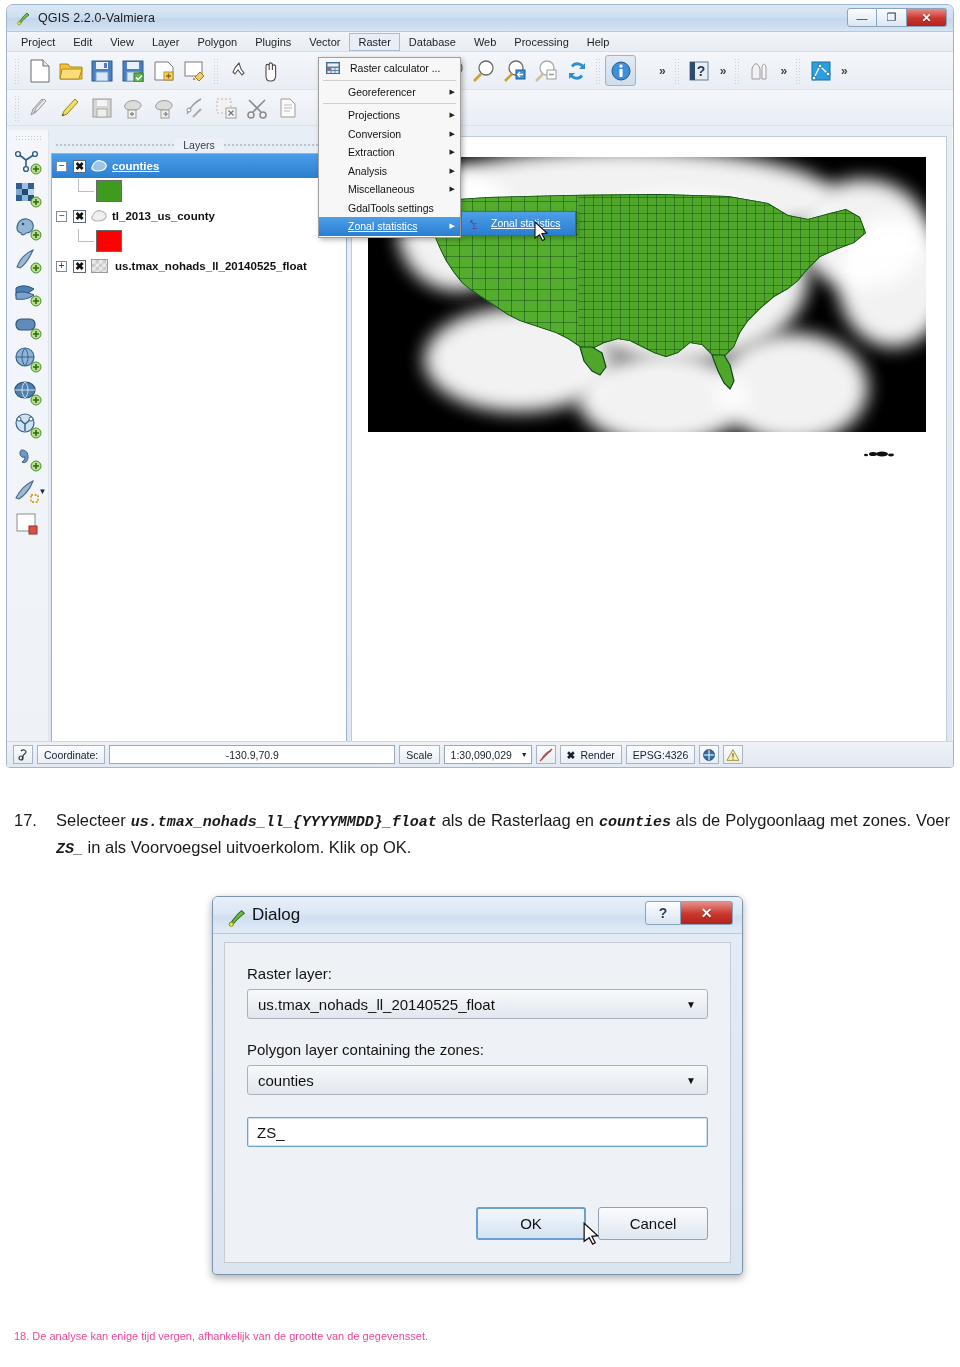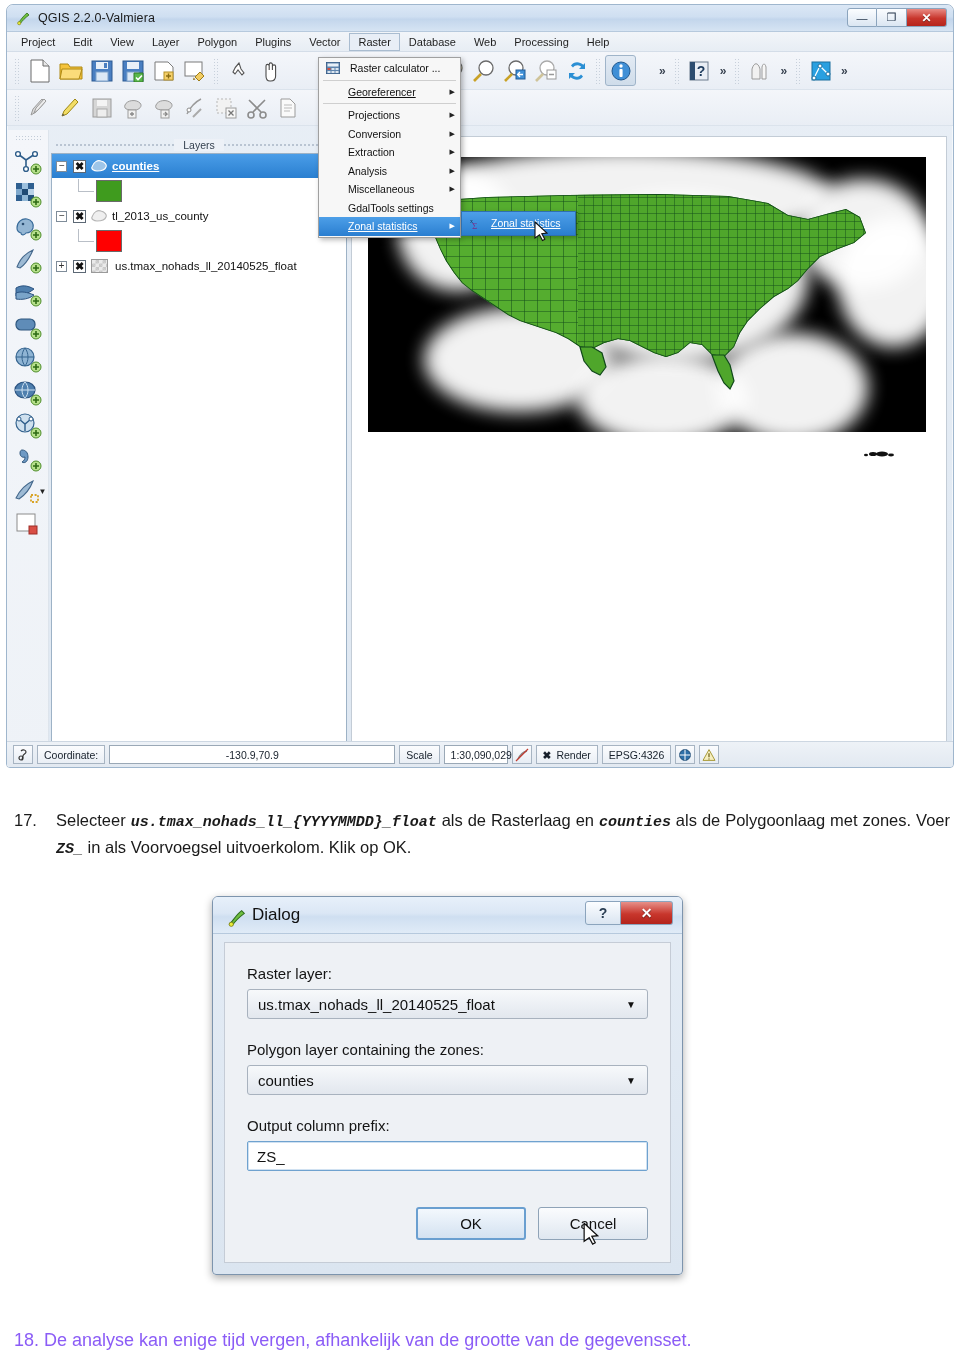--- a/index.html
+++ b/index.html
@@ -102,21 +102,21 @@
     background-image:radial-gradient(#b9c4d2 40%, transparent 41%);
     background-size:4px 4px;
   }
   #layers-title span.lbl{ position:relative; background:#edf1f7; padding:0 9px; z-index:2; }
   #layer-tree{
     flex:1; background:#fff; border:1px solid #9db2c6; overflow:hidden; position:relative;
   }
   .layer-row{ display:flex; align-items:center; height:24px; padding-left:4px; font-size:11.5px; }
   .layer-row.selected{ background:linear-gradient(#4a9de8,#2a7fd0); }
   .layer-row.selected .lname{ color:#fff; text-decoration:underline; font-weight:bold; }
-  .lname{ font-weight:normal; color:#111; margin-left:4px; white-space:nowrap; }
+  .lname{ font-weight:bold; color:#111; margin-left:4px; white-space:nowrap; }
   .expander{
     width:11px; height:11px; border:1px solid #7f8c99; background:#fff;
     display:flex; align-items:center; justify-content:center;
     font-size:10px; line-height:9px; color:#333; margin-right:6px; font-family:"Liberation Mono",monospace;
   }
   .chk{
     width:13px; height:13px; border:1px solid #5c6875; background:#fff;
     display:flex; align-items:center; justify-content:center;
     font-size:11px; color:#111; margin-right:5px; font-weight:bold;
   }
@@ -196,26 +196,26 @@
   #step17{
     position:absolute; left:14px; top:808px; width:936px;
     font-size:16.5px; color:#1a1a1a; line-height:24px;
   }
   #step17 .num{ position:absolute; left:0; top:0; }
   #step17 .ptext{ margin-left:42px; text-align:justify; }
   .mono{ font-family:"Liberation Mono", monospace; font-style:italic; font-weight:bold; font-size:15px; }
 
   #step18{
     position:absolute; left:14px; top:1330px; width:936px;
-    font-size:18px; color:#8b5cf6;
+    font-size:11px; color:#ec4899;
   }
 
   
   #dialog{
-    position:absolute; left:212px; top:896px; width:471px; height:379px;
+    position:absolute; left:212px; top:896px; width:531px; height:379px;
     border:1px solid #7d94ad; border-radius:6px 6px 4px 4px;
     background:linear-gradient(#e4ecf5,#dbe5f0);
     box-shadow:0 3px 9px rgba(0,0,0,.33);
     overflow:hidden;
   }
   #dlg-title{
     height:37px; display:flex; align-items:center; padding-left:14px;
     background:linear-gradient(#e7f0fa 0%,#dbe7f5 45%,#cfdff1 55%,#e0ebf7 100%);
     border-bottom:1px solid #b6c9dd; position:relative;
   }
@@ -725,21 +725,21 @@
   <div id="statusbar">
     <div class="sb-icon">
       <svg width="13" height="13" viewBox="0 0 13 13">
           <path d="M4 3c2-2 5-1 5 1 0 2-3 2-3 4l-1 4" fill="none" stroke="#333" stroke-width="1.2"></path>
           <circle cx="4" cy="10" r="2" fill="none" stroke="#333" stroke-width="1.2"></circle>
         </svg>
     </div>
     <div class="sb-box">Coordinate:</div>
     <div class="sb-field" style="width:286px;">-130.9,70.9</div>
     <div class="sb-box">Scale</div>
-    <div class="sb-combo" style="width:64px;">
+    <div class="sb-combo" style="width:88px;">
       <span style="flex:1">1:30,090,029</span>
       <span class="arr">▼</span>
     </div>
     <div class="sb-icon">
       <svg width="14" height="14" viewBox="0 0 14 14">
           <path d="M3 11c2-4 5-7 9-8" stroke="#888" stroke-width="1.4" fill="none"></path>
           <path d="M1 13L13 1" stroke="#c03a2f" stroke-width="1.3"></path>
         </svg>
     </div>
     <div class="sb-box" style="gap:5px;">
@@ -772,21 +772,21 @@
             <rect x="9.5" y="6" width="3" height="2" fill="#dbe5ef"></rect>
             <rect x="1.5" y="9" width="3" height="2" fill="#dbe5ef"></rect>
             <rect x="5.5" y="9" width="3" height="2" fill="#dbe5ef"></rect>
             <rect x="9.5" y="9" width="3" height="2" fill="#dbe5ef"></rect>
           </svg>
       </span>
       <span class="mlabel">Raster calculator ...</span>
     </div>
     <div class="msep"></div>
     <div class="mrow">
-      <span class="mlabel" style="text-decoration:underline">Georeferencer</span>
+      <span class="mlabel" style="">Georeferencer</span>
       <span class="sub">▶</span>
     </div>
     <div class="msep"></div>
     <div class="mrow">
       <span class="mlabel">Projections</span>
       <span class="sub">▶</span>
     </div>
     <div class="mrow">
       <span class="mlabel">Conversion</span>
       <span class="sub">▶</span>
@@ -861,21 +861,20 @@
       <span>us.tmax_nohads_ll_20140525_float</span>
       <span class="carr">▼</span>
     </div>
     <div style="height:22px"></div>
     <div class="dlg-label">Polygon layer containing the zones:</div>
     <div class="dlg-combo">
       <span>counties</span>
       <span class="carr">▼</span>
     </div>
     <div style="height:22px"></div>
-    <div class="dlg-label">Output column prefix:</div>
     <div class="dlg-input">ZS_</div>
 
     <div id="dlg-actions">
       <div class="dlg-btn default">OK</div>
       <div class="dlg-btn">Cancel</div>
     </div>
   </div>
 
   <span class="cursor-arrow" style="left:370px; top:325px;">
     <svg width="17" height="24" viewBox="0 0 15 21">

